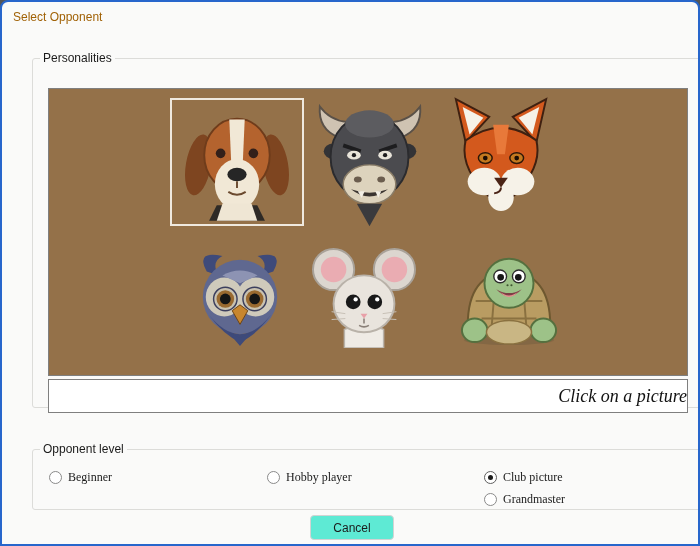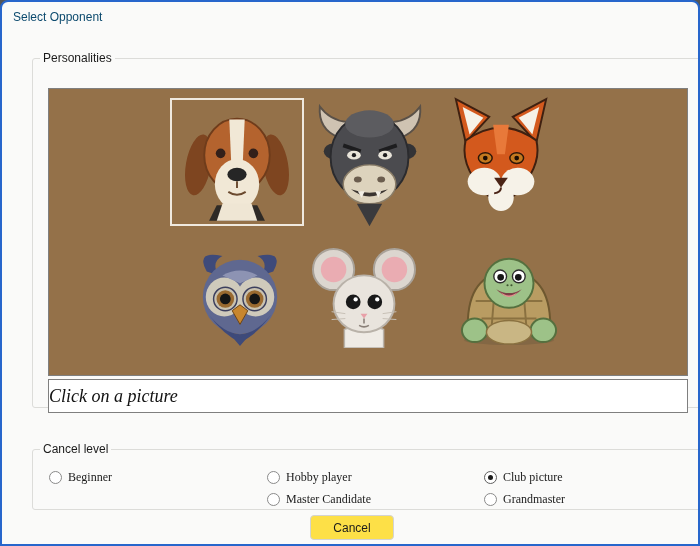--- a/index.html
+++ b/index.html
@@ -2,53 +2,53 @@
 <html><head>
 <meta charset="utf-8">
 <style>
   html,body{margin:0;padding:0;background:#555;}
   *{box-sizing:border-box;}
   .window{
     position:relative;width:700px;height:546px;margin:0 auto;
     background:#fafaf9;border:2px solid #2766cc;border-radius:8px 8px 0 0;
     font-family:"Liberation Sans","DejaVu Sans",sans-serif;color:#1b1b1b;overflow:hidden;
   }
-  .titlebar{position:absolute;left:0;top:0;right:0;height:30px;display:flex;align-items:center;padding-left:11px;font-size:12px;color:#0c4a6e;}
+  .titlebar{position:absolute;left:0;top:0;right:0;height:30px;display:flex;align-items:center;padding-left:11px;font-size:12px;color:#a16207;}
   fieldset.group{position:absolute;border:1px solid #dcdcd9;border-radius:3px;margin:16px;padding:0;}
   fieldset.group legend{font-size:12px;margin-left:7px;padding:0 3px;color:#1b1b1b;}
   .personalities{left:14px;top:33px;width:672px;height:357px;}
   .level{left:14px;top:424px;width:672px;height:68px;}
   .board{
     position:absolute;left:15px;top:23px;width:640px;height:288px;
     background:#947149;border:1px solid #7f7f7f;
   }
   .pic{position:absolute;display:flex;align-items:center;justify-content:center;cursor:pointer;}
   .pic.selected{border:2px solid #efe9df;}
   .pic-beagle{left:121px;top:9px;width:134px;height:128px;}
   .pic-bull{left:263px;top:3px;width:116px;height:137px;}
   .pic-fox{left:397px;top:6px;width:110px;height:131px;}
   .pic-owl{left:144px;top:155px;width:94px;height:103px;}
   .pic-mouse{left:261px;top:152px;width:108px;height:108px;}
   .pic-turtle{left:405px;top:155px;width:110px;height:103px;}
   .pic svg{display:block;}
   .hintbar{
     position:absolute;left:15px;top:314px;width:640px;height:34px;
-    background:#ffffff;border:1px solid #7f7f7f;display:flex;align-items:center;justify-content:flex-start;
+    background:#ffffff;border:1px solid #7f7f7f;display:flex;align-items:center;justify-content:flex-end;
   }
   .hintbar span{font-family:"Liberation Serif","DejaVu Serif",serif;font-style:italic;font-size:18px;color:#111;}
   .radio-grid{position:absolute;left:0;top:10px;width:100%;height:52px;}
   .radio-row{position:absolute;display:flex;align-items:center;gap:6px;font-size:12px;cursor:default;white-space:nowrap;font-family:Liberation Serif, serif;}
   .rr-c1{left:16px;} .rr-c2{left:234px;align-items:center;} .rr-c3{left:451px;}
   .rr-r1{top:4px;} .rr-r2{top:26px;}
   .radio{width:13px;height:13px;border:1px solid #8a8a8a;border-radius:50%;background:#fff;position:relative;flex:0 0 auto;}
   .radio.checked{border-color:#5f5f5f;}
   .radio.checked::after{content:"";position:absolute;left:3px;top:3px;width:5px;height:5px;border-radius:50%;background:#1b1b1b;}
   .cancel{
     position:absolute;left:308px;top:513px;width:84px;height:25px;
-    background:#fde047;border:1px solid #d3d3d3;border-radius:4px;font-size:12px;color:#1b1b1b;
+    background:#5eead4;border:1px solid #d3d3d3;border-radius:4px;font-size:12px;color:#1b1b1b;
     font-family:"Liberation Sans","DejaVu Sans",sans-serif;cursor:pointer;
   }
 </style>
 </head>
 <body>
 
 <div class="window">
 
   <div class="titlebar">
     <span>Select Opponent</span>
@@ -177,36 +177,32 @@
       </div>
 
     </div>
 
     <div class="hintbar">
       <span>Click on a picture</span>
     </div>
   </fieldset>
 
   <fieldset class="group level">
-    <legend>Cancel level</legend>
+    <legend>Opponent level</legend>
     <div class="radio-grid">
 
       <div class="radio-row rr-c1 rr-r1">
         <span class="radio"></span>
         <span>Beginner</span>
       </div>
 
       <div class="radio-row rr-c2 rr-r1">
         <span class="radio"></span>
         <span>Hobby player</span>
       </div>
-      <div class="radio-row rr-c2 rr-r2">
-        <span class="radio"></span>
-        <span>Master Candidate</span>
-      </div>
 
       <div class="radio-row rr-c3 rr-r1">
         <span class="radio checked"></span>
         <span>Club picture</span>
       </div>
       <div class="radio-row rr-c3 rr-r2">
         <span class="radio"></span>
         <span>Grandmaster</span>
       </div>
 

